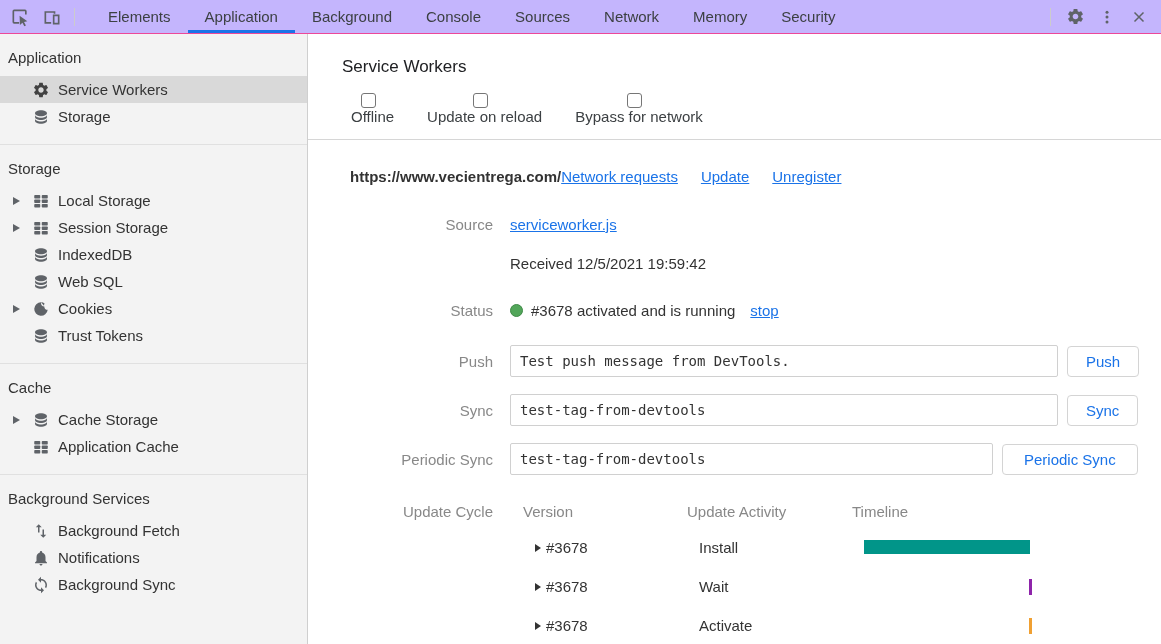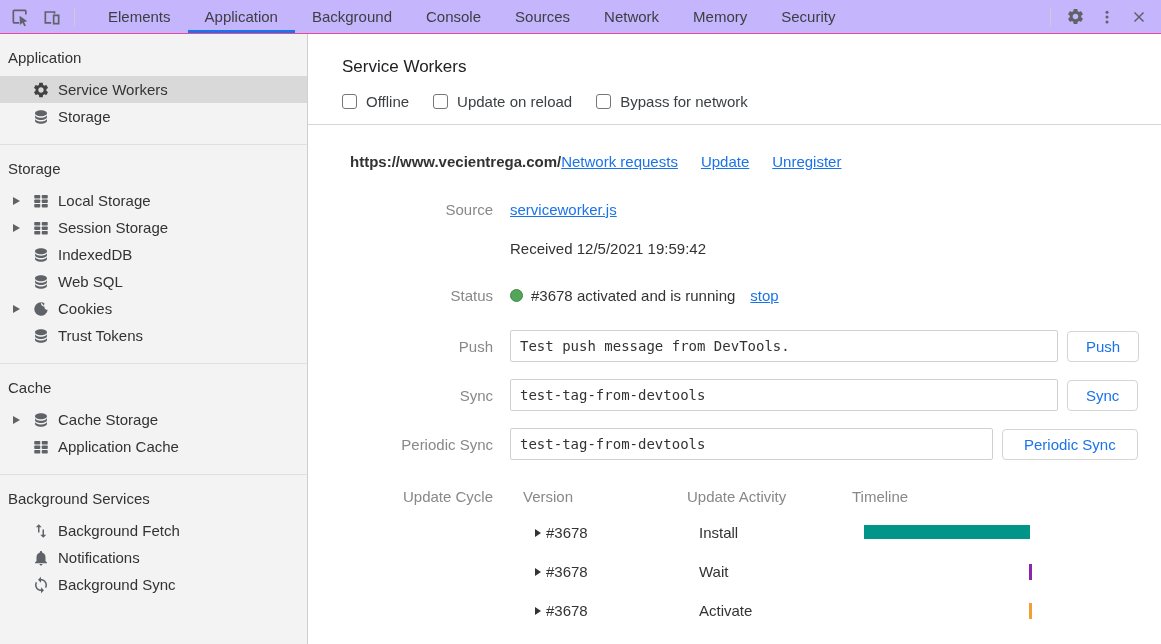--- a/index.html
+++ b/index.html
@@ -43,21 +43,21 @@
     width:0; height:0; border-left:7px solid #5f6368;
     border-top:4.5px solid transparent; border-bottom:4.5px solid transparent;
   }
   .side-icon { width:18px; height:18px; margin-right:8px; color:#5f6368; flex:0 0 18px; }
   .side-icon svg { width:18px; height:18px; display:block; }
 
   
   .main { flex:1; background:#fff; overflow:hidden; }
   .main-title { font-size:17px; color:#202124; padding:21px 0 0 34px; line-height:24px; }
   .cb-row { display:flex; align-items:center; padding-left:34px; margin-top:14px; }
-  .cb-item { display:flex; align-items:center; margin-right:24px; }
+  .cb-item { display:flex; align-items:center; margin-right:24px;flex-direction:column; }
   .cb-item input[type=checkbox] {
     appearance:none; -webkit-appearance:none; width:15px; height:15px;
     border:1.5px solid #767676; border-radius:3px; background:#fff; cursor:pointer; margin:0;
   }
   .cb-item label { margin-left:9px; color:#3c4043; }
   .main-divider { height:1px; background:#d6d6d6; margin-top:14px; }
 
   .sw-section { padding:0 27px 0 42px; }
   .origin-row { margin-top:26px; display:flex; justify-content:flex-start; align-items:center; height:20px; }
   .origin { font-weight:bold; color:#333; }

